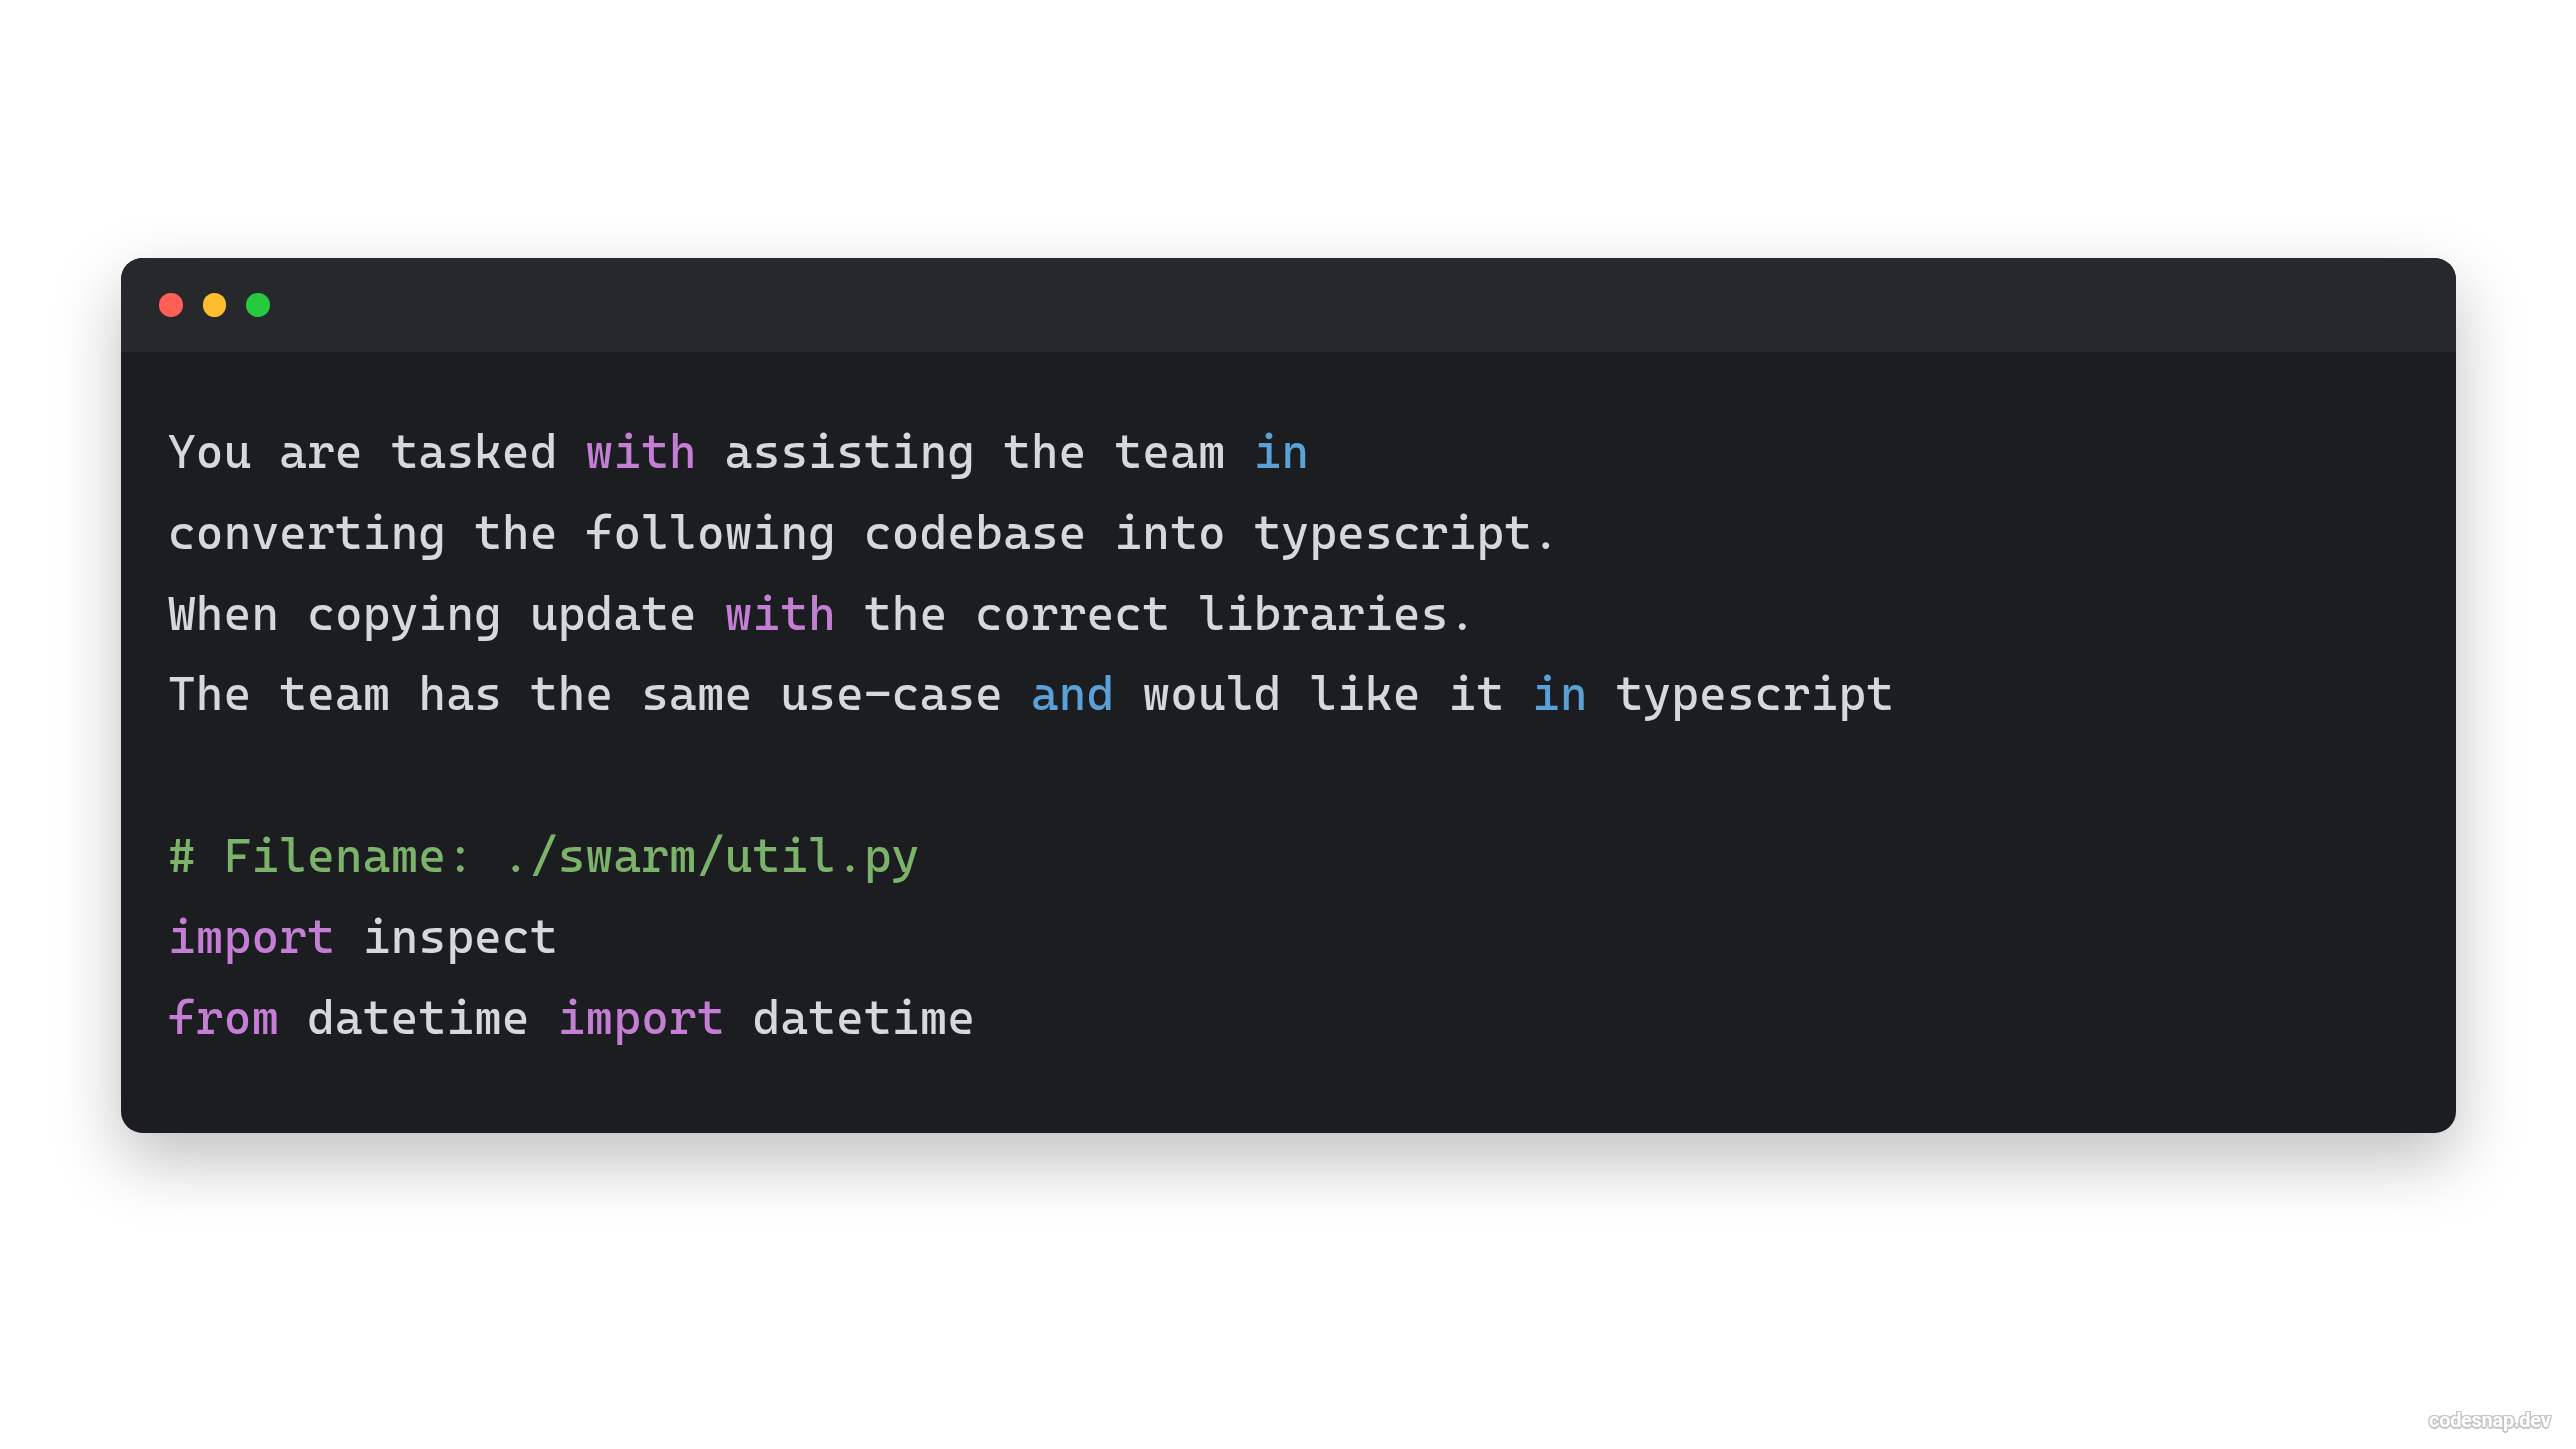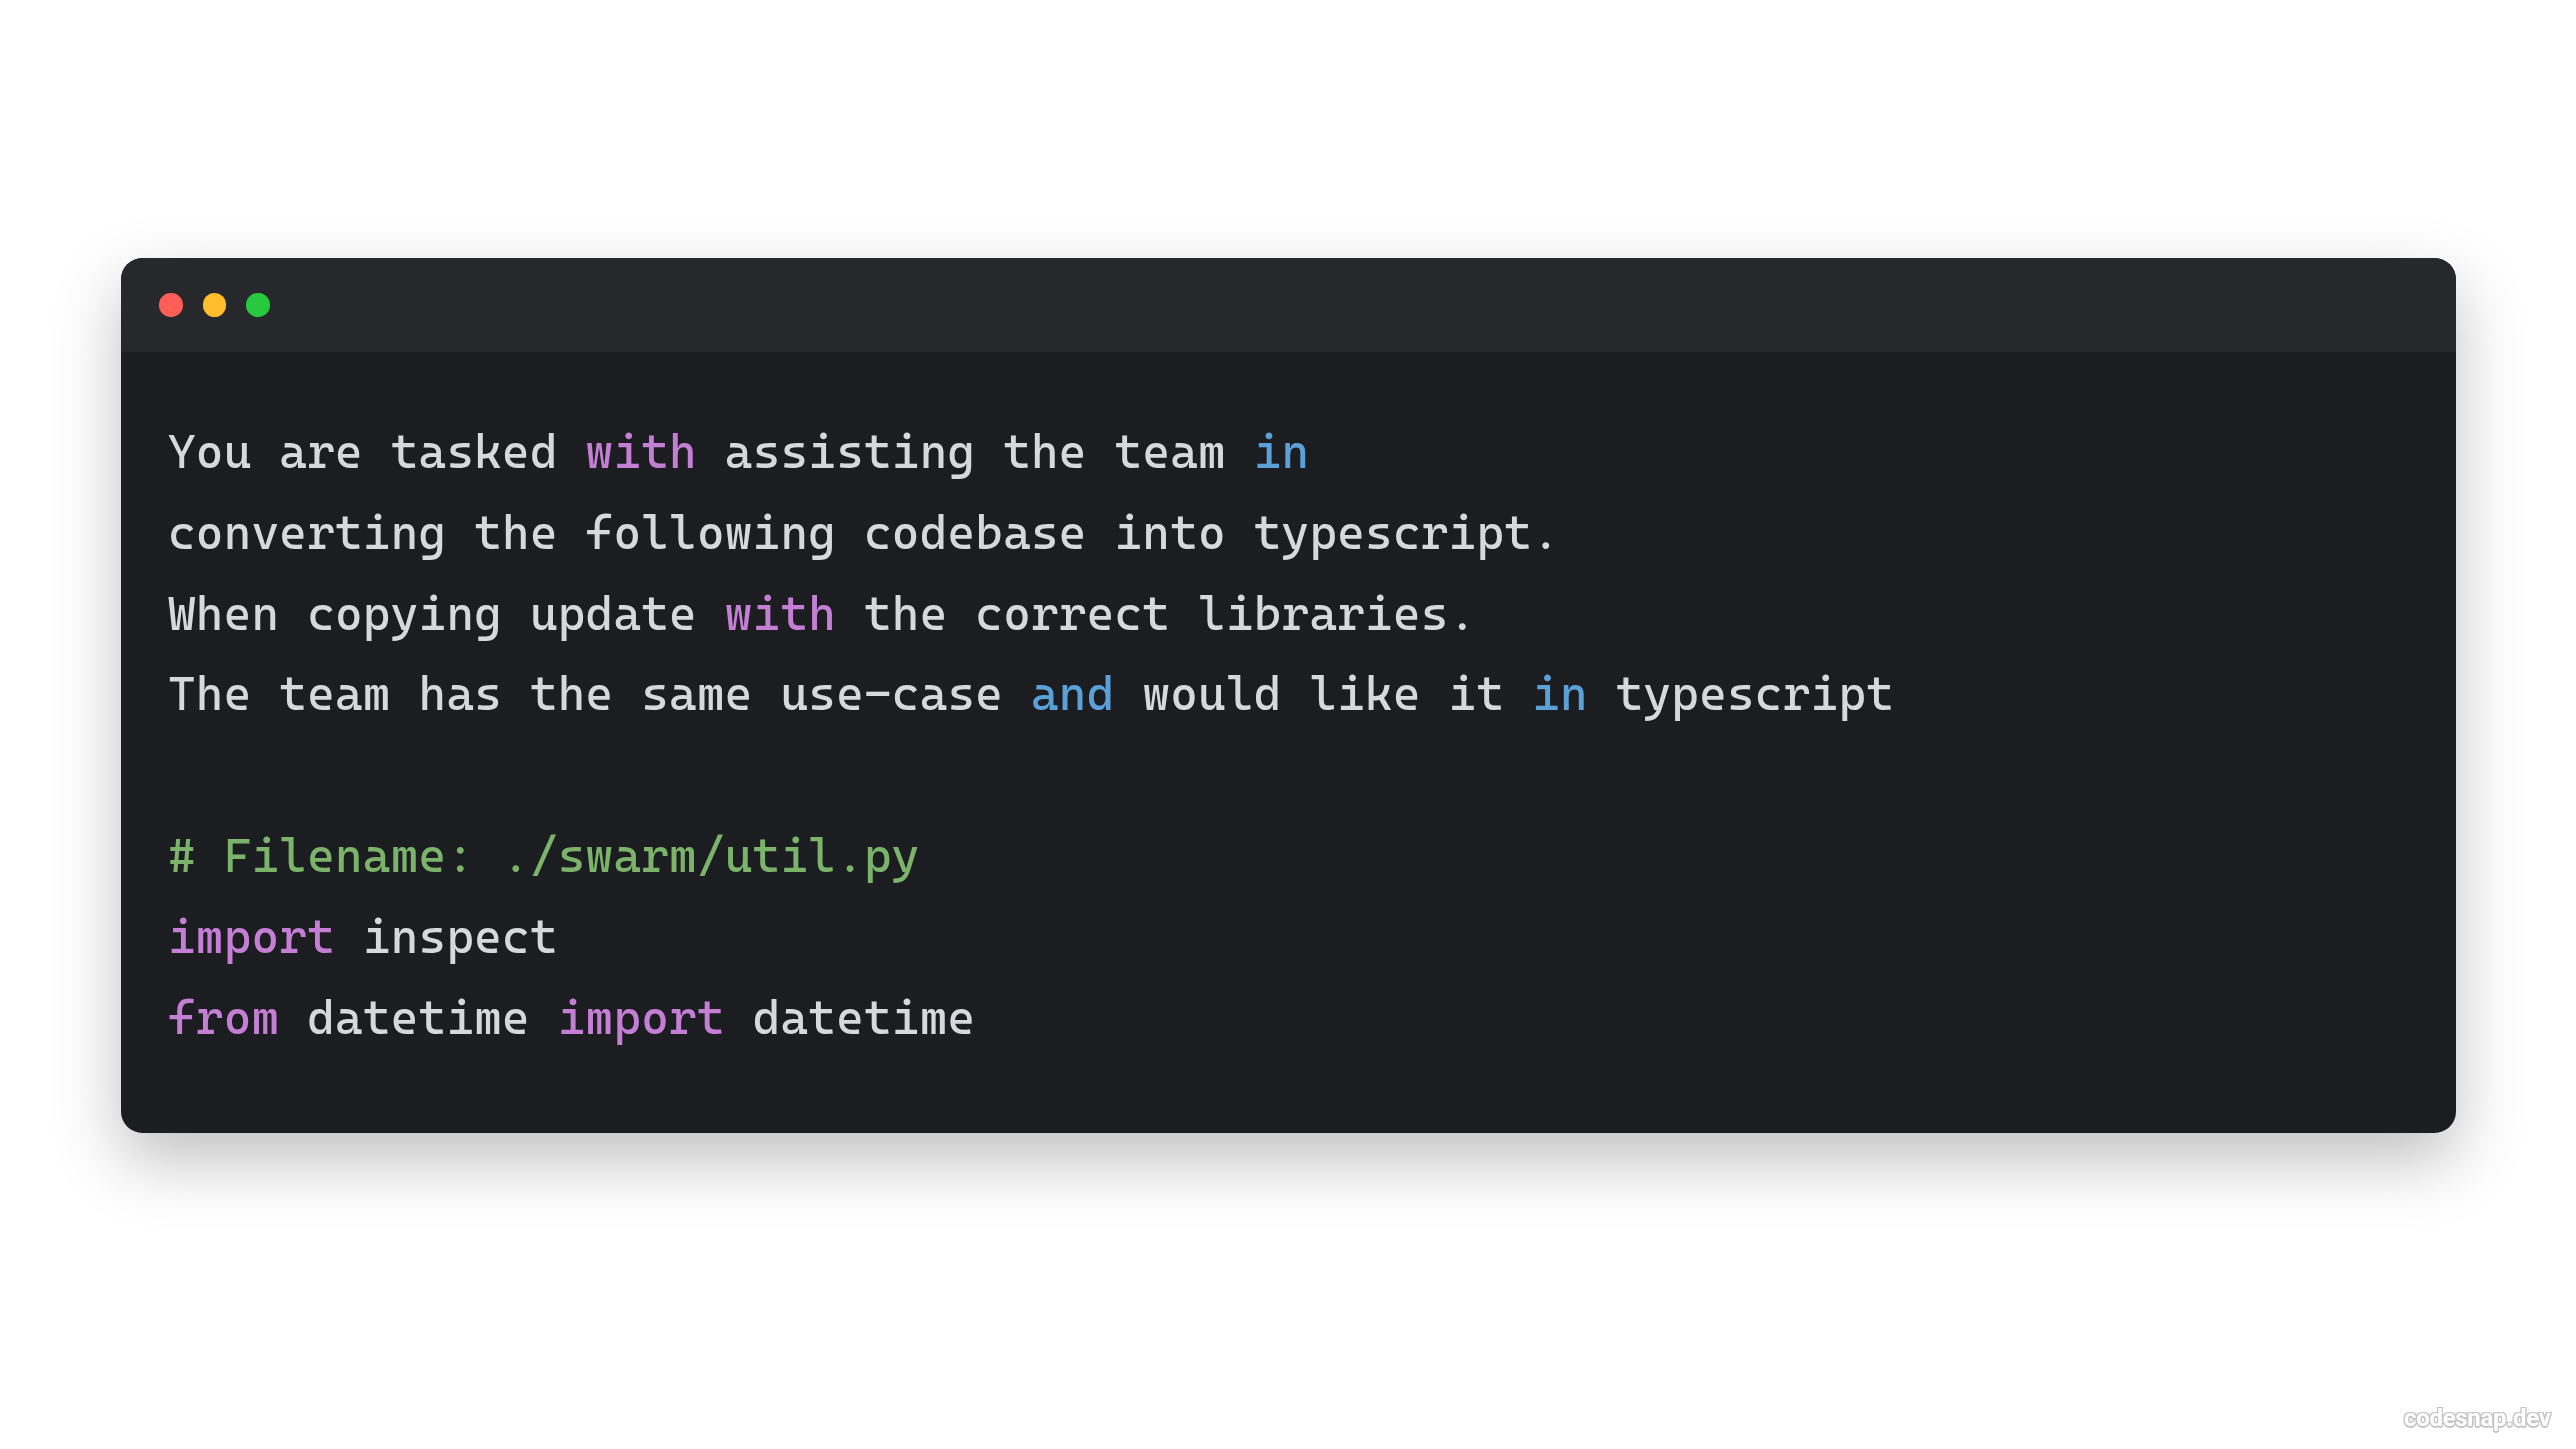--- a/index.html
+++ b/index.html
@@ -54,21 +54,21 @@
 
   .tk-kw1   { color: #c47fd5; }  
   .tk-kw2   { color: #5aa1d8; }  
   .tk-comm  { color: #7bb36a; }  
 
   .watermark {
     position: absolute;
     right: 25.5px;
     bottom: 17.4px;
     font-family: -apple-system, BlinkMacSystemFont, "Segoe UI", Roboto, sans-serif;
-    font-size: 24px;
+    font-size: 20px;
     font-weight: 700;
     color: #ffffff;
     opacity: 0.9;
     text-shadow:
       -1.3px -1.3px 0 #bfbfbf,
        1.3px -1.3px 0 #bfbfbf,
       -1.3px  1.3px 0 #bfbfbf,
        1.3px  1.3px 0 #bfbfbf,
        0    2px 0 #bfbfbf;
     letter-spacing: -0.3px;

